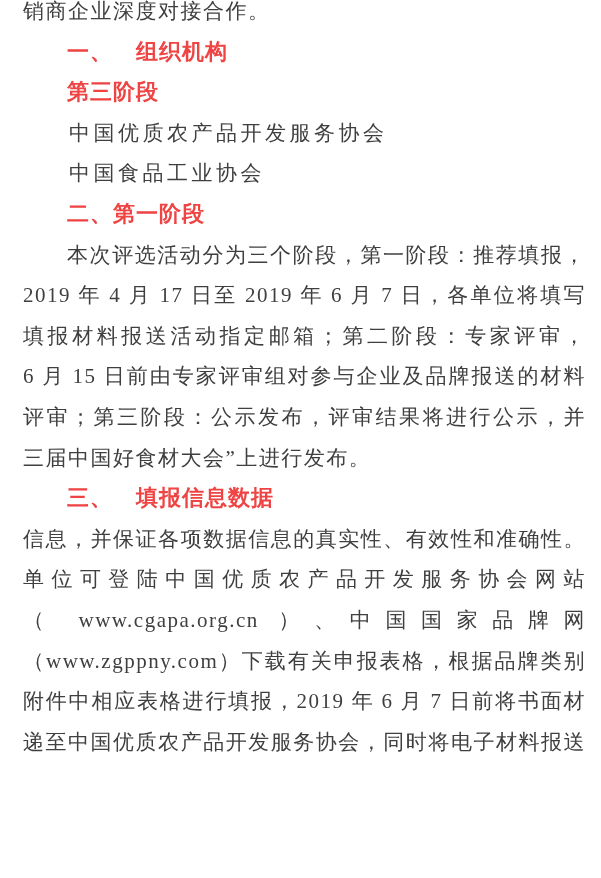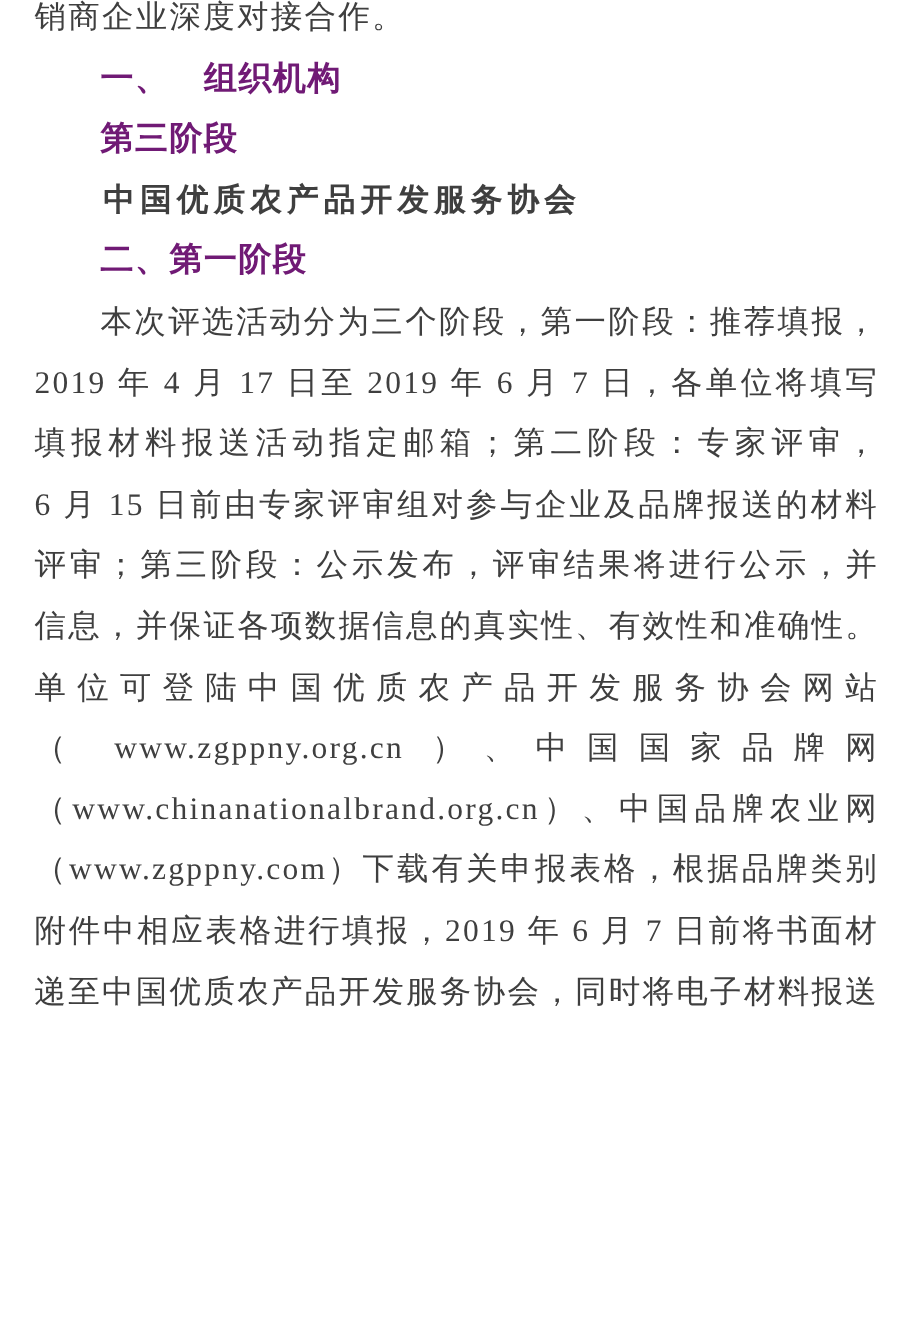--- a/index.html
+++ b/index.html
@@ -25,54 +25,55 @@
     font-size: 21px;
     color: #3f3f3f;
     letter-spacing: 1.5px;
     overflow: hidden;
   }
   
   .h {
     font-family: "Liberation Sans", "DejaVu Sans", sans-serif;
     font-weight: bold;
     font-size: 22px;
-    color: #701a75;
+    color: #ef4444;
     letter-spacing: 1px;
     padding-left: 44px;
   }
   
   .org {
     padding-left: 46px;
     letter-spacing: 3.5px;
-    font-weight: bold;
   }
   
   .bj {
     text-align: justify;
     text-align-last: justify;
   }
   
   .ind {
     padding-left: 44px;
   }
 </style>
 </head>
 <body>
 
 <div class="page">
   <div class="line">销商企业深度对接合作。</div>
   <div class="line h">一、　组织机构</div>
   <div class="line h">第三阶段</div>
   <div class="line org">中国优质农产品开发服务协会</div>
+  <div class="line org">中国食品工业协会</div>
   <div class="line h">二、第一阶段</div>
   <div class="line bj ind">本次评选活动分为三个阶段，第一阶段：推荐填报，自</div>
   <div class="line bj">2019 年 4 月 17 日至 2019 年 6 月 7 日，各单位将填写完整的</div>
   <div class="line bj">填报材料报送活动指定邮箱；第二阶段：专家评审，2019 年</div>
   <div class="line bj">6 月 15 日前由专家评审组对参与企业及品牌报送的材料进行</div>
   <div class="line bj">评审；第三阶段：公示发布，评审结果将进行公示，并在“第</div>
+  <div class="line">三届中国好食材大会”上进行发布。</div>
+  <div class="line h">三、　填报信息数据</div>
   <div class="line bj">信息，并保证各项数据信息的真实性、有效性和准确性。各</div>
   <div class="line bj">单位可登陆中国优质农产品开发服务协会网站</div>
-  <div class="line bj">（ www.zgppny.org.cn ）、中国国家品牌网</div>
-  <div class="line bj">（www.chinanationalbrand.org.cn）、中国品牌农业网</div>
+  <div class="line bj">（ www.cgapa.org.cn ）、中国国家品牌网</div>
   <div class="line bj">（www.zgppny.com）下载有关申报表格，根据品牌类别选择</div>
   <div class="line bj">附件中相应表格进行填报，2019 年 6 月 7 日前将书面材料快</div>
   <div class="line bj">递至中国优质农产品开发服务协会，同时将电子材料报送至</div>
 </div>
 
 </body></html>

